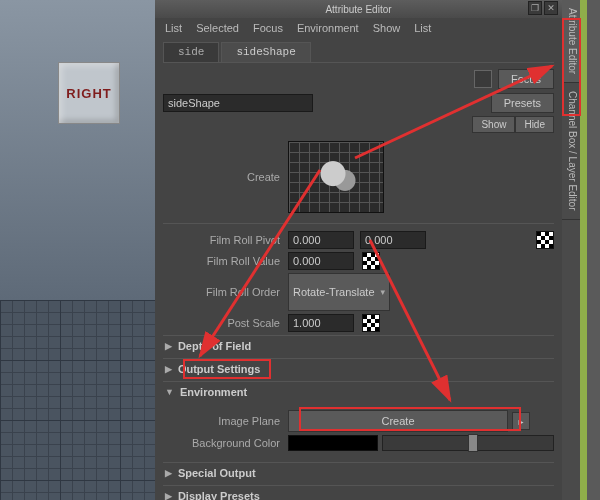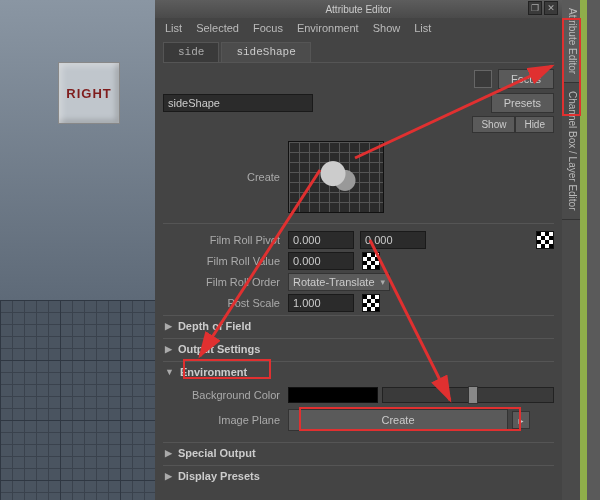--- a/index.html
+++ b/index.html
@@ -60,21 +60,21 @@
   .sample::after {
     content:""; position:absolute; left:28px; top:18px; width:40px; height:34px;
     background: radial-gradient(circle at 40% 40%, #ccc 0 12px, transparent 13px),
                 radial-gradient(circle at 70% 60%, #999 0 10px, transparent 11px);
   }
   .showhide { display:flex; gap:0; }
   .showhide .btn { padding:2px 8px; font-size:10px;}
   .num { width:66px; }
   .checker { width:18px;height:18px;border:1px solid #111;
     background: conic-gradient(#fff 0 25%, #000 0 50%, #fff 0 75%, #000 0) 0 0/8px 8px; display:inline-block; cursor:pointer;}
-  .dropdown { background:#5a5a5a;border:1px solid #333;color:#ccc;padding:2px 4px;font-size:11px;display:flex;align-items:center;gap:6px;cursor:pointer;}
+  .dropdown { background:#5a5a5a;border:1px solid #333;color:#ccc;padding:12px 4px;font-size:11px;display:flex;align-items:center;gap:6px;cursor:pointer;}
   .dropdown::after{content:"▾";font-size:9px;color:#aaa;}
   .section { border-top:1px solid #555; margin-top:2px;}
   .section-h { display:flex; align-items:center; gap:6px; padding:4px 2px; font-weight:bold; color:#ccc; cursor:pointer;}
   .section-h .tri { font-size:9px; color:#aaa;}
   .section-body { padding:2px 0 6px 0; }
   .slider { flex:1; height:16px; background:#3a3a3a; border:1px solid #222; position:relative; margin-left:4px;}
   .slider .thumb{ position:absolute; left:50%; top:-2px; width:10px; height:18px; background:#888; border:1px solid #333;}
   .colorswatch{width:90px;height:16px;background:#000;border:1px solid #111;}
   .create-btn { width:220px; text-align:center; padding:4px 0; background:#5a5a5a; border:1px solid #333; color:#ccc; cursor:pointer;}
   .popout{width:18px;height:18px;border:1px solid #333;background:#5a5a5a;margin-left:4px;display:flex;align-items:center;justify-content:center;font-size:10px;color:#ccc;cursor:pointer;}
@@ -178,31 +178,31 @@
             <span class="tri">▶</span>
             <span>Output Settings</span>
           </div>
       </div>
       <div class="section">
         <div class="section-h">
             <span class="tri">▼</span>
             <span>Environment</span>
           </div>
         <div class="section-body">
+          <div class="row" style="margin-top:6px">
+            <div class="lbl">Image Plane</div>
+            <div class="create-btn">Create</div>
+            <div class="popout">▸</div>
+          </div>
           <div class="row">
             <div class="lbl">Background Color</div>
             <div class="colorswatch"></div>
             <div class="slider">
                 <div class="thumb"></div>
               </div>
-          </div>
-          <div class="row" style="margin-top:6px">
-            <div class="lbl">Image Plane</div>
-            <div class="create-btn">Create</div>
-            <div class="popout">▸</div>
           </div>
         </div>
       </div>
       <div class="section">
         <div class="section-h">
             <span class="tri">▶</span>
             <span>Special Output</span>
           </div>
       </div>
       <div class="section">

